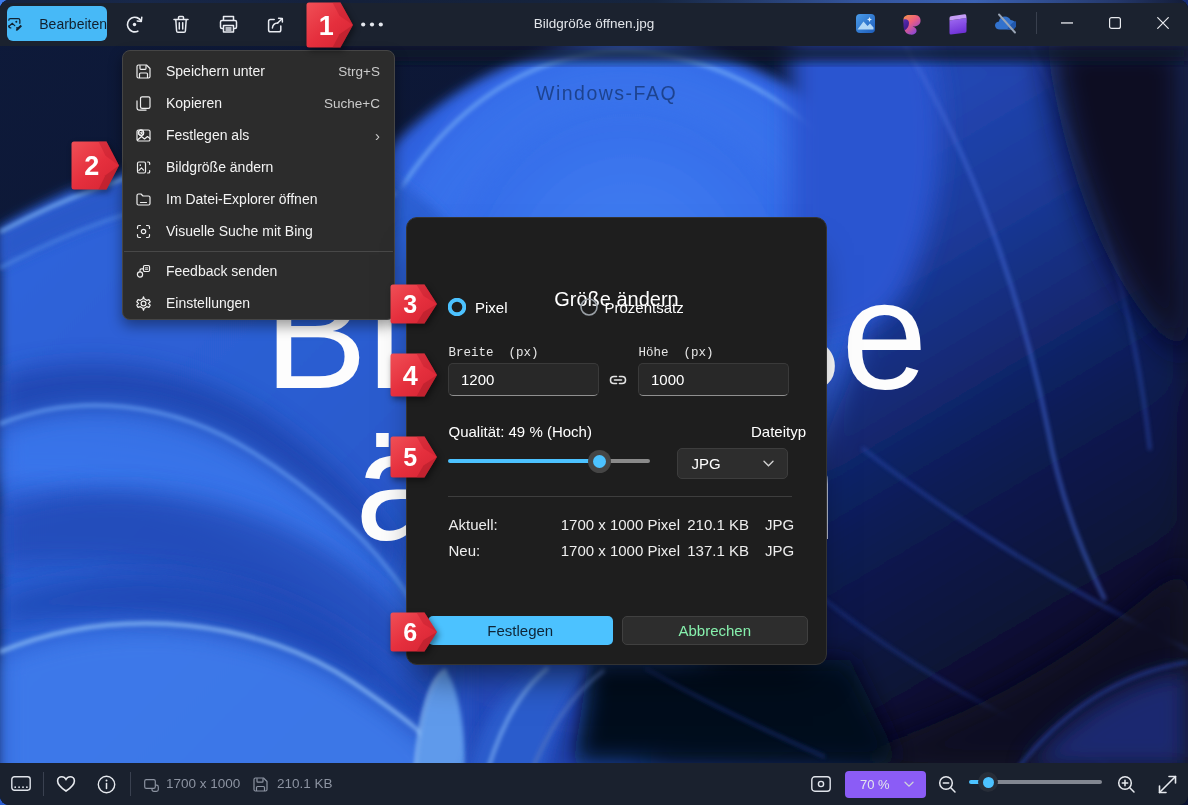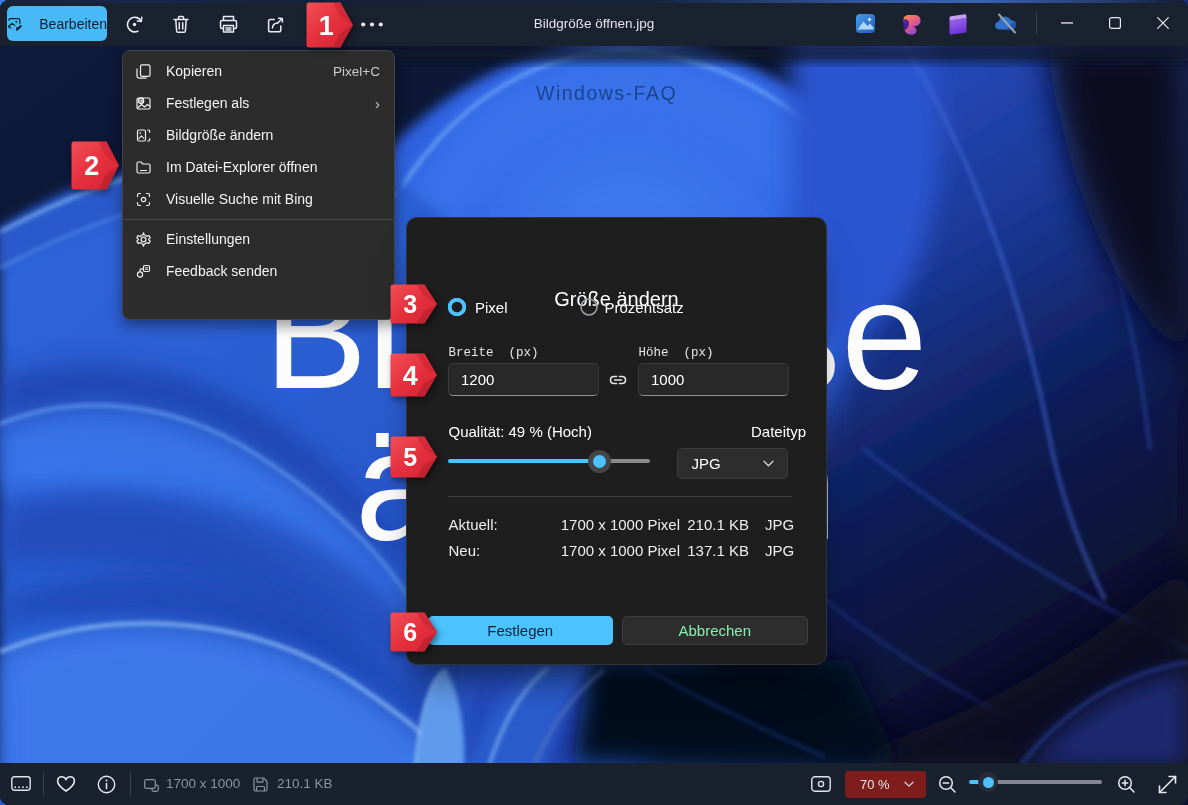--- a/index.html
+++ b/index.html
@@ -36,21 +36,21 @@
     border-radius:5px; font-size:15px; color:#fff; line-height:29px; padding-left:14px; }
   .sum { position:absolute; font-size:15px; color:#ededed; }
   .btn { position:absolute; top:397.5px; width:185.5px; height:29.5px; border-radius:5px; font-size:15px;
     display:flex; align-items:center; justify-content:center; }
   #bsave { left:20.5px; background:#4cc2ff; color:#0e2537; }
   #bcancel { left:215px; background:#2d2d2d; border:1px solid #404040; color:#86efac; }
   .badge { position:absolute; filter:drop-shadow(2px 3px 3px rgba(0,0,0,.45)); }
   
   .sbtxt { position:absolute; color:#8c93a1; font-size:13.5px; top:13px; }
   .ssep { position:absolute; top:9px; width:1px; height:24px; background:#3a4150; }
-  #zoombox { position:absolute; left:845px; top:8px; width:81px; height:27px; background:#7f1d1d; border-radius:4px;
+  #zoombox { position:absolute; left:845px; top:8px; width:81px; height:27px; background:#8b5cf6; border-radius:4px;
     color:#e3e6ec; font-size:13px; line-height:27px; padding-left:15px; }
 </style>
 </head>
 <body>
 <div id="win">
 <svg id="wall" width="1188" height="805" viewBox="0 0 1188 805">
 <defs>
   <radialGradient id="gDome" cx="0.5" cy="0.3" r="0.72">
     <stop offset="0" stop-color="#4484f4"></stop>
           <stop offset="0.42" stop-color="#3166e6"></stop>
@@ -241,24 +241,30 @@
       </div>
  <div class="wctl abs" style="left:1152px">
         <svg width="12" height="12" viewBox="0 0 12 12">
           <path d="M0.7 0.7 L11.3 11.3 M11.3 0.7 L0.7 11.3" stroke="#e8eaee" stroke-width="1.2" stroke-linecap="round"></path>
         </svg>
       </div>
  <div class="abs" style="left:1036px;top:12px;width:1px;height:22px;background:#39404e"></div>
 </div>
 <div id="menu" class="abs">
  <div class="mi"><svg viewBox="0 0 17 17" fill="none" stroke="#efefef" stroke-width="1.2" stroke-linejoin="round">
+   <path d="M2 3.5 Q2 2 3.5 2 H11.5 L15 5.5 V13.5 Q15 15 13.5 15 H3.5 Q2 15 2 13.5 Z"></path>
+   <path d="M5 2.2 V5.5 Q5 6.3 5.8 6.3 H10.2 Q11 6.3 11 5.5 V2.2"></path>
+   <path d="M4.5 15 V11 Q4.5 10 5.5 10 H11.5 Q12.5 10 12.5 11 V15"></path>
+        </svg>
+  Speichern unter<span class="sc">Strg+S</span></div>
+ <div class="mi"><svg viewBox="0 0 17 17" fill="none" stroke="#efefef" stroke-width="1.2" stroke-linejoin="round">
    <rect x="5.5" y="1.8" width="9.5" height="11.5" rx="1.6"></rect>
    <path d="M11.5 15.2 H4.5 Q2 15.2 2 12.7 V5.5"></path>
         </svg>
-  Kopieren<span class="sc">Pixel+C</span></div>
+  Kopieren<span class="sc">Suche+C</span></div>
  <div class="mi"><svg viewBox="0 0 17 17" fill="none" stroke="#efefef" stroke-width="1.2" stroke-linejoin="round">
    <rect x="2" y="3" width="13" height="11" rx="1.6"></rect>
    <path d="M2.5 13 L6.5 9.5 L9.5 12 L12.5 9.5 L14.8 11.4" stroke-linecap="round"></path>
    <circle cx="6" cy="5.8" r="2.6" fill="#2c2c2c"></circle>
    <circle cx="6" cy="5.8" r="2.6"></circle>
    <path d="M4.8 5.8 H7.2 M6.3 4.9 L7.3 5.8 L6.3 6.7" stroke-width="1" stroke-linecap="round"></path>
         </svg>
   Festlegen als<span class="sc" style="font-size:15px">›</span></div>
  <div class="mi"><svg viewBox="0 0 17 17" fill="none" stroke="#efefef" stroke-width="1.2" stroke-linejoin="round" stroke-linecap="round">
    <path d="M2.5 4.5 Q2.5 3 4 3 H9 Q10.5 3 10.5 4.5 V12.5 Q10.5 14 9 14 H4 Q2.5 14 2.5 12.5 Z"></path>
@@ -275,32 +281,32 @@
   Im Datei-Explorer öffnen</div>
  <div class="mi"><svg viewBox="0 0 17 17" fill="none" stroke="#efefef" stroke-width="1.2" stroke-linecap="round">
    <path d="M2.5 5.5 V4 Q2.5 2.5 4 2.5 H5.5"></path>
           <path d="M11.5 2.5 H13 Q14.5 2.5 14.5 4 V5.5"></path>
    <path d="M14.5 11.5 V13 Q14.5 14.5 13 14.5 H11.5"></path>
           <path d="M5.5 14.5 H4 Q2.5 14.5 2.5 13 V11.5"></path>
    <circle cx="8.5" cy="8.5" r="2.2"></circle>
         </svg>
   Visuelle Suche mit Bing</div>
  <div class="msep"></div>
- <div class="mi"><svg viewBox="0 0 17 17" fill="none" stroke="#efefef" stroke-width="1.2">
-   <circle cx="8.5" cy="8.5" r="2.4"></circle>
-   <path d="M8.5 1.8 L9.3 4 A4.7 4.7 0 0 1 11.7 5.4 L13.9 4.6 L15.2 6.8 L13.5 8.5 A4.7 4.7 0 0 1 13.5 8.5 L15.2 10.2 L13.9 12.4 L11.7 11.6 A4.7 4.7 0 0 1 9.3 13 L8.5 15.2 L7.7 13 A4.7 4.7 0 0 1 5.3 11.6 L3.1 12.4 L1.8 10.2 L3.5 8.5 L1.8 6.8 L3.1 4.6 L5.3 5.4 A4.7 4.7 0 0 1 7.7 4 Z" stroke-linejoin="round"></path>
-        </svg>
-  Einstellungen</div>
  <div class="mi"><svg viewBox="0 0 17 17" fill="none" stroke="#efefef" stroke-width="1.2" stroke-linejoin="round">
    <circle cx="5" cy="11.5" r="2.6"></circle>
           <path d="M5 8.9 V7.2 Q5 5.8 6.4 5.8 H8"></path>
    <rect x="8.5" y="2.5" width="6" height="6" rx="1.2"></rect>
           <path d="M10 4.8 H13 M10 6.3 H13" stroke-width="0.9"></path>
         </svg>
   Feedback senden</div>
+ <div class="mi"><svg viewBox="0 0 17 17" fill="none" stroke="#efefef" stroke-width="1.2">
+   <circle cx="8.5" cy="8.5" r="2.4"></circle>
+   <path d="M8.5 1.8 L9.3 4 A4.7 4.7 0 0 1 11.7 5.4 L13.9 4.6 L15.2 6.8 L13.5 8.5 A4.7 4.7 0 0 1 13.5 8.5 L15.2 10.2 L13.9 12.4 L11.7 11.6 A4.7 4.7 0 0 1 9.3 13 L8.5 15.2 L7.7 13 A4.7 4.7 0 0 1 5.3 11.6 L3.1 12.4 L1.8 10.2 L3.5 8.5 L1.8 6.8 L3.1 4.6 L5.3 5.4 A4.7 4.7 0 0 1 7.7 4 Z" stroke-linejoin="round"></path>
+        </svg>
+  Einstellungen</div>
 </div>
 <div id="dlg" class="abs">
  <div class="ttl">Größe ändern</div>
  <svg class="abs" style="left:41px;top:79.5px" width="18" height="18" viewBox="0 0 18 18">
    <circle cx="9" cy="9" r="7.3" fill="none" stroke="#4cc2ff" stroke-width="3.9"></circle>
       </svg>
  <div class="rlbl" style="left:68px;top:81px">Pixel</div>
  <svg class="abs" style="left:173px;top:79.5px" width="18" height="18" viewBox="0 0 18 18">
    <circle cx="9" cy="9" r="8" fill="none" stroke="#9aa0a6" stroke-width="1.6"></circle>
       </svg>

